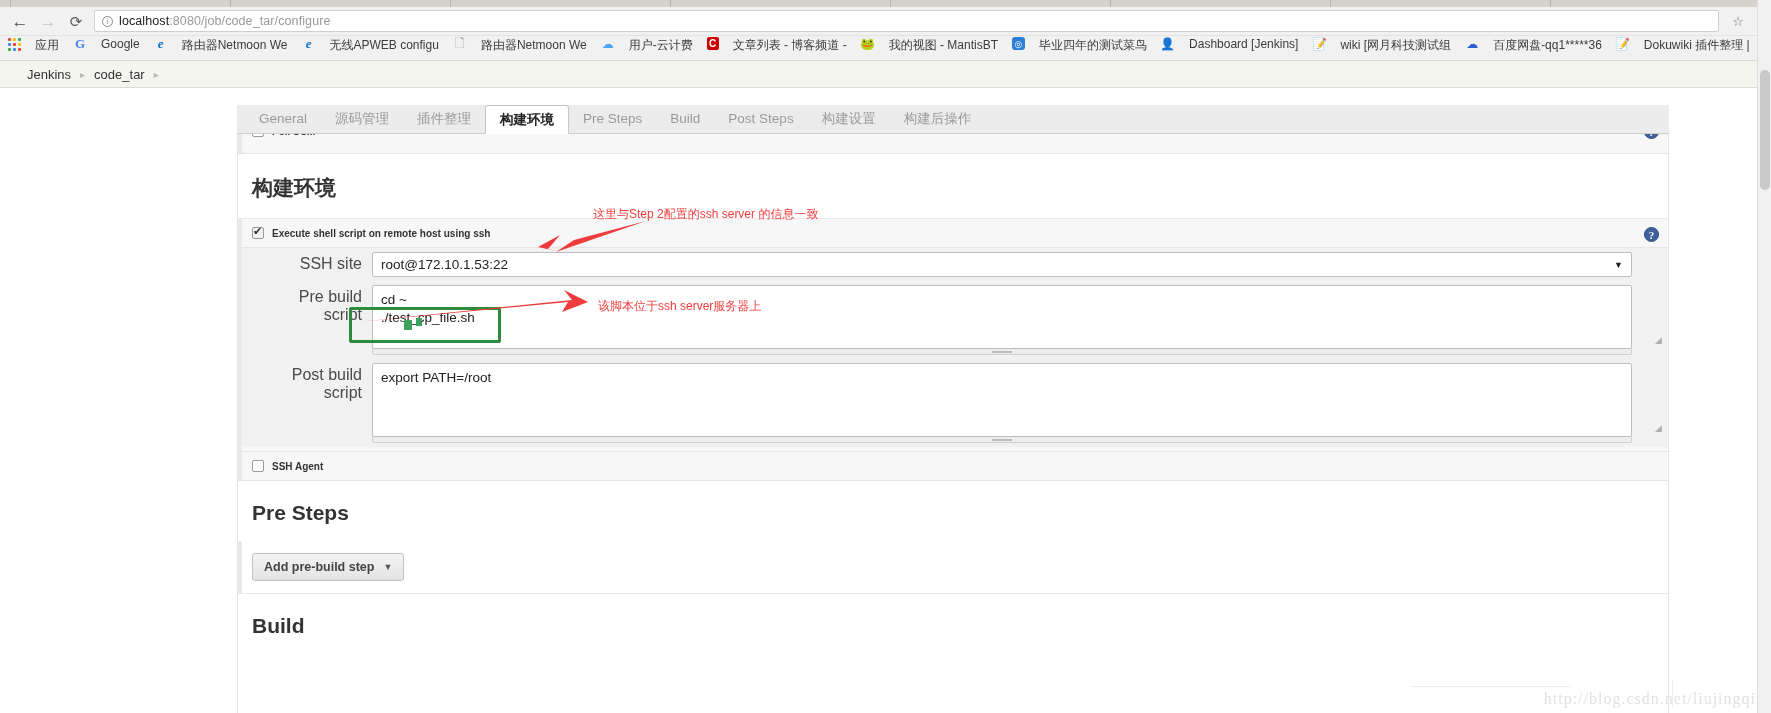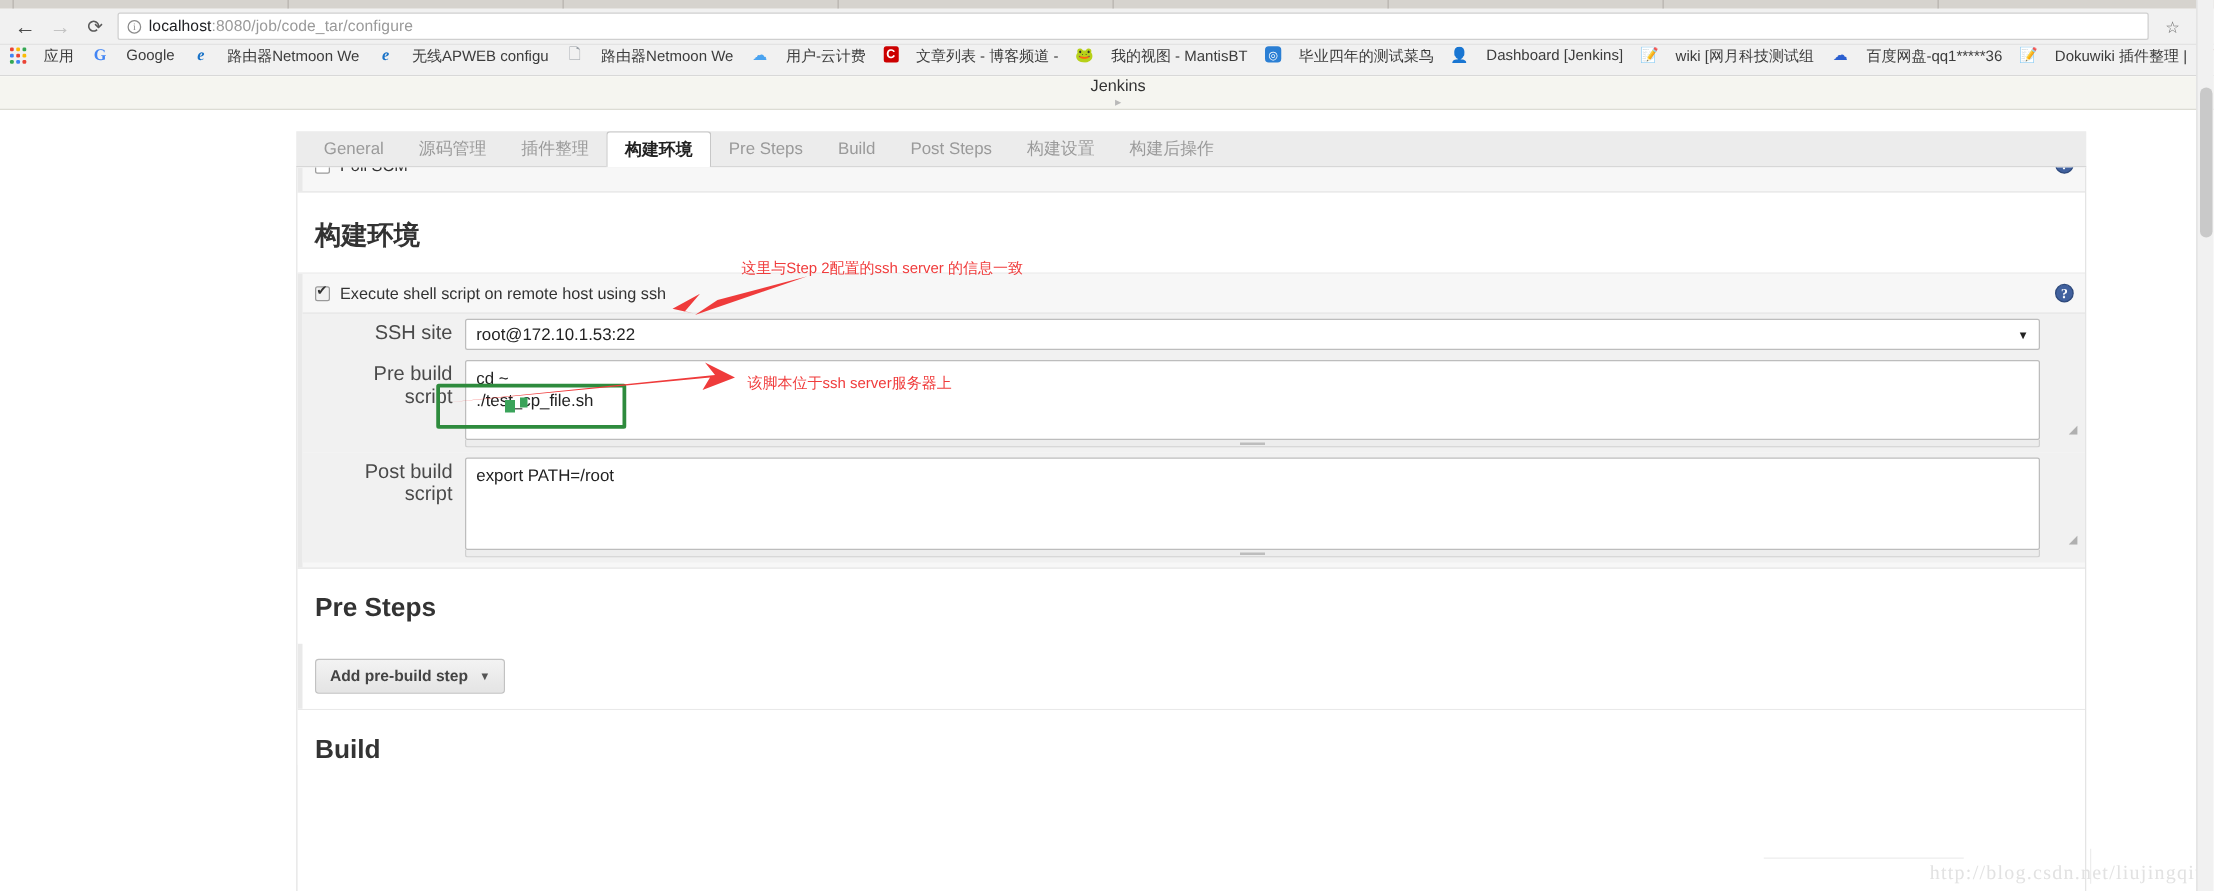--- a/index.html
+++ b/index.html
@@ -76,21 +76,21 @@
   .fav-baidu{ color:#2b5fd0; font-size:12px; }
   .fav-red{ color:#e53935; font-size:12px; }
   .bm-sep { width:1px; height:16px; background:#d0d0d0; margin:0 3px; flex:0 0 auto;}
 
   
   .jpage { position: absolute; top: 61px; left: 0; width: 1771px; height: 652px; background: #fff; }
 
   .breadcrumb {
     height: 27px; background: #f5f5f0; border-bottom: 1px solid #dcdcd4;
     display: flex; align-items: center; padding-left: 18px; gap: 0;
-    font-size: 13px; color: #4a4a4a; flex-direction: column;
+    font-size: 13px; color: #4a4a4a;
   }
   .crumb { padding: 0 9px; color: #333; }
   .crumb-sep { color: #b9b9b9; font-size: 10px; }
 
   .content { position: relative; width: 1771px; height: 625px; background: #fff; }
 
   
   .jtabs {
     position: absolute; left: 237px; top: 17px; width: 1432px; height: 29px;
     background: #ececec; border-bottom: 1px solid #cfcfcf;
@@ -122,21 +122,21 @@
   .chkrow { display: flex; align-items: center; gap: 8px; padding: 8px 0 8px 14px; }
   .chkbox {
     width: 12px; height: 12px; border: 1px solid #9a9a9a; background: #fff; border-radius: 2px;
     display: inline-block; position: relative; flex: 0 0 auto;
   }
   .chkbox.checked { background: #f2f2f2; }
   .chkbox.checked::after {
     content: "✔"; position: absolute; left: 0px; top: -3px;
     font-size: 11px; color: #333; line-height: 12px;
   }
-  .chklabel { font-size: 13px; color: #333; }
+  .chklabel { font-size: 10px; color: #333; font-weight: bold; }
 
   .formrow { display: flex; align-items: flex-start; position: relative; }
   .formlabel {
     width: 130px; min-width: 130px; text-align: right; padding: 7px 10px 7px 18px;
     font-size: 16px; color: #4a4a4a;
   }
   .fieldwrap { flex: 1; padding: 4px 36px 4px 0; position: relative; }
 
   select.jselect, .jselect {
     width: 100%; height: 25px; border: 1px solid #bdbdbd; background: #fff;
@@ -373,20 +373,27 @@
             <div class="formlabel">Post build script</div>
             <div class="fieldwrap">
               <div class="jtextarea" style="height:74px;">export PATH=/root</div>
               <div class="resizer" style="right:4px; bottom:14px;">◢</div>
               <div class="dragbar"></div>
 
             </div>
           </div>
         </div>
 
+        <div class="grayblock" style="background:#f7f7f7; position:relative;">
+          <div class="indentbar"></div>
+          <div class="chkrow">
+            <span class="chkbox"></span>
+            <span class="chklabel">SSH Agent</span>
+          </div>
+        </div>
 
         <div class="sectionhdr" style="border-bottom:none;">Pre Steps</div>
         <div style="position:relative; background:#fff;">
           <div class="indentbar"></div>
           <div class="addbtn">
             <span>Add pre-build step</span>
             <span class="dd">▼</span>
           </div>
         </div>
 

